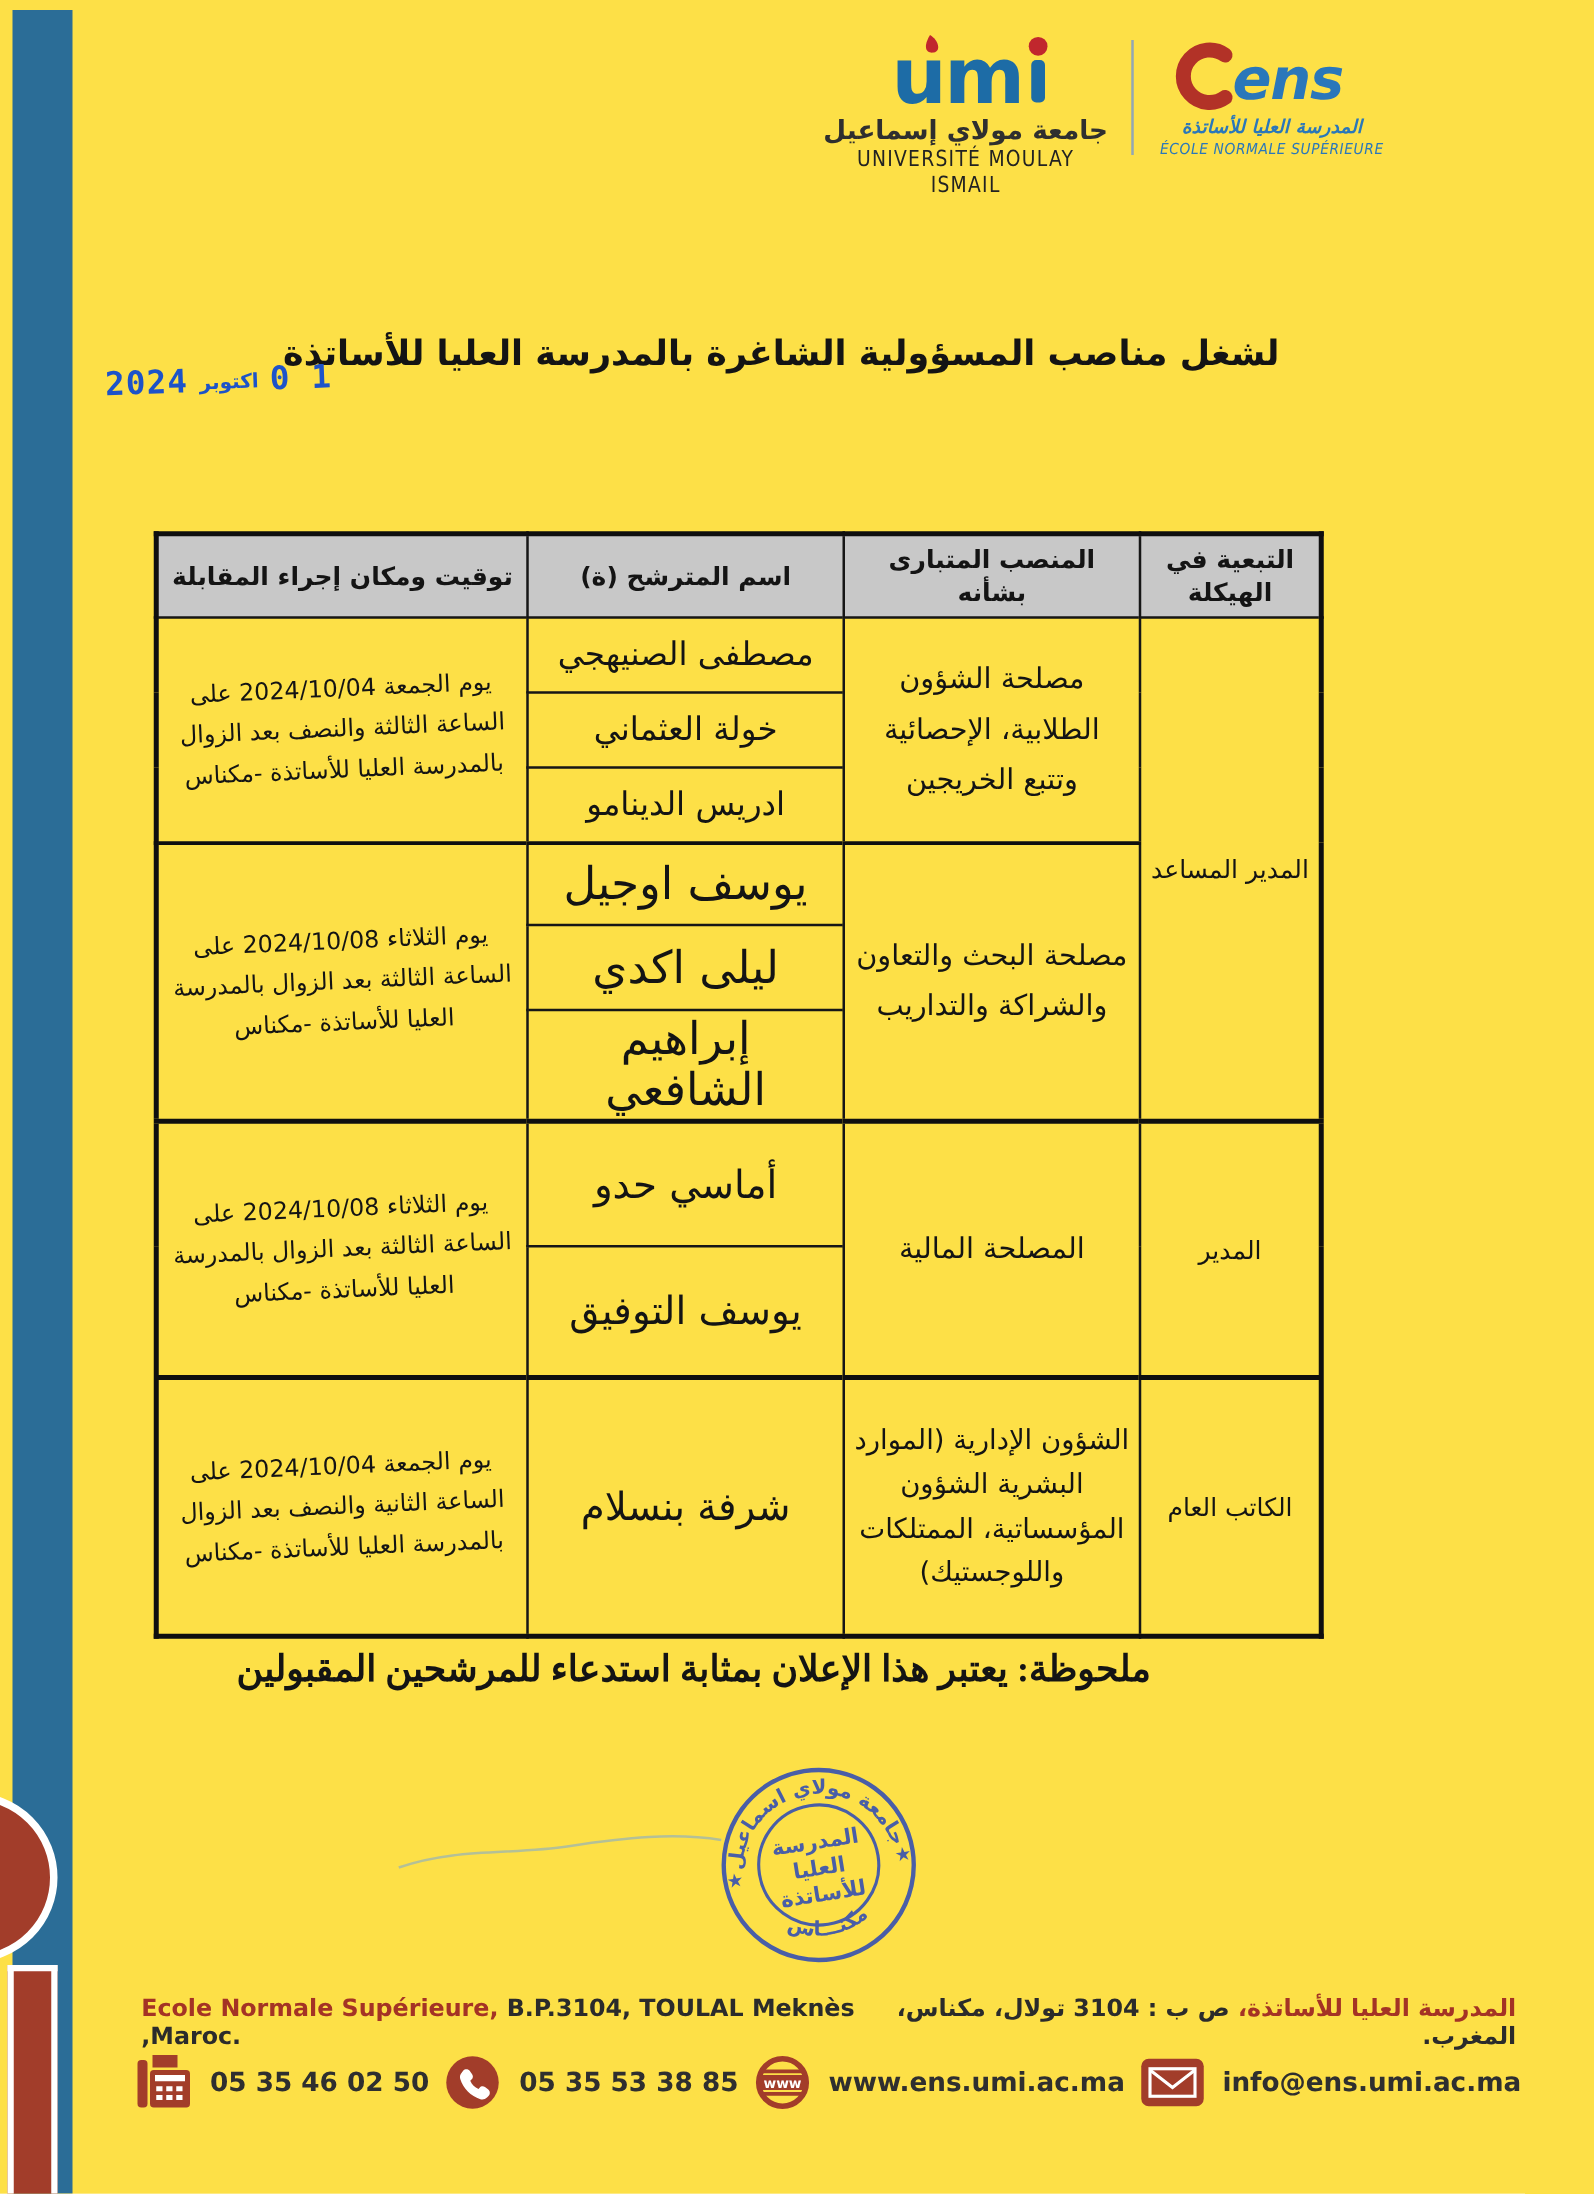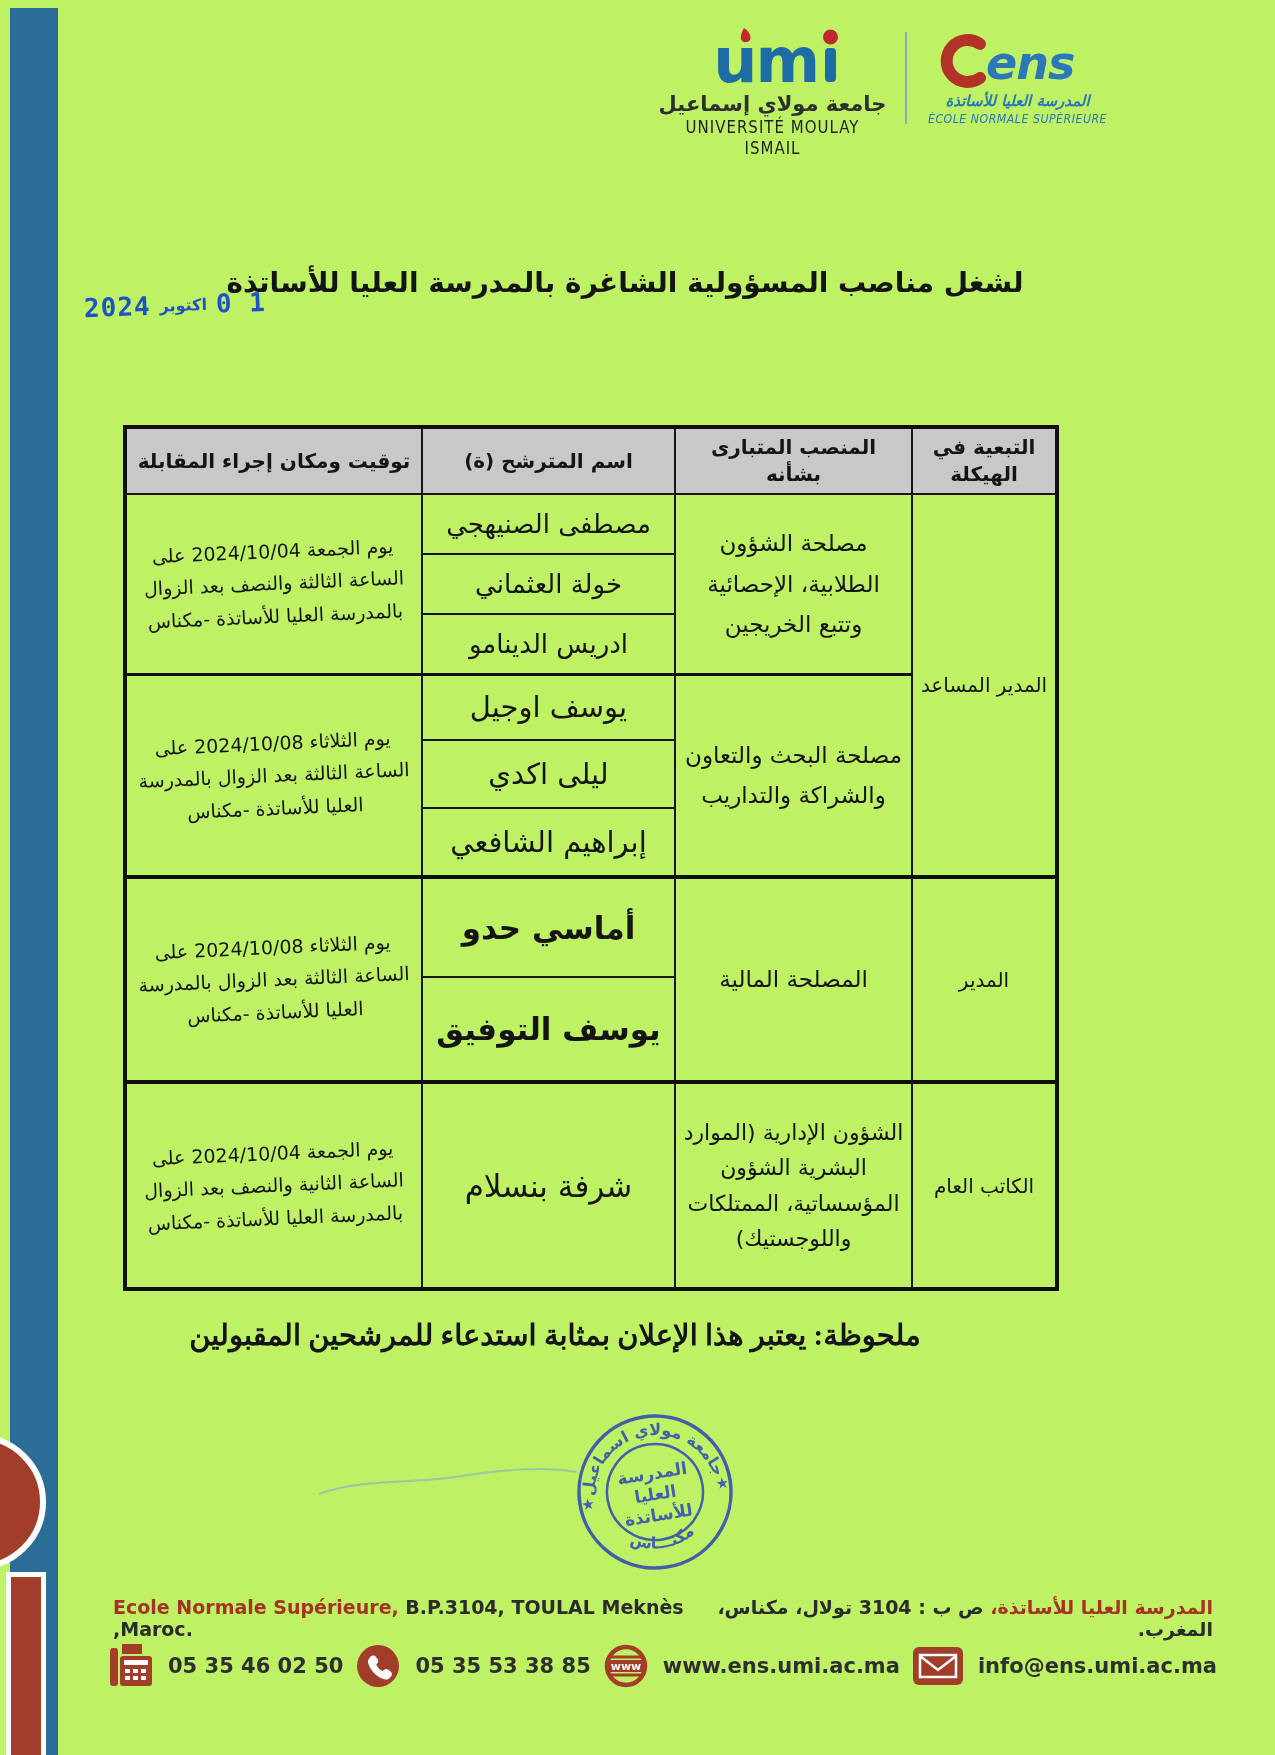--- a/index.html
+++ b/index.html
@@ -1,18 +1,18 @@
 <!DOCTYPE html>
 <html lang="ar"><head>
 <meta charset="utf-8">
 <style>
   html,body{margin:0;padding:0;}
   .page{
     position:relative; width:1275px; height:1755px; overflow:hidden;
-    background:#bef264; font-family:"DejaVu Sans", sans-serif; color:#141414;
+    background:#fde047; font-family:"DejaVu Sans", sans-serif; color:#141414;
   }
   
   .blue-bar{position:absolute; left:10px; top:8px; bottom:0; width:48px; background:#2b6d97; z-index:1;}
   .deco-circle{position:absolute; left:-90px; top:1434px; width:124px; height:124px; border-radius:50%;
     background:#a23d2a; border:6px solid #fff; z-index:2;}
   .deco-bar{position:absolute; left:6px; top:1572px; bottom:-6px; width:30px;
     background:#a23d2a; border:5px solid #fff; border-bottom:none; z-index:2;}
   
   .umi-block{position:absolute; left:655px; top:26px; width:235px; text-align:center;}
   .umi-ar{font-size:21px; font-weight:bold; color:#2f2f2f; margin-top:-4px;}
@@ -35,22 +35,22 @@
     direction:rtl; table-layout:fixed; z-index:2;}
   table.cand th, table.cand td{border:2px solid #161616; text-align:center; vertical-align:middle; padding:2px 6px;}
   table.cand{border:4px solid #0f0f0f;}
   th{background:#c8c8c8; font-size:20px; font-weight:bold; line-height:1.35;}
   thead tr{height:67px;}
   thead th{border-bottom:3px solid #0f0f0f;}
   td.hier{font-size:20px; white-space:nowrap;}
   td.pos{font-size:23px; line-height:1.75;}
   td.pos.small{font-size:22px; line-height:1.6;}
   td.name{font-size:26px;}
-  td.name.g2{font-size:29px;margin-left:20px;}
-  td.name.g3{font-size:31px;font-weight:bold;}
+  td.name.g2{font-size:36px;margin-left:20px;}
+  td.name.g3{font-size:31px;}
   td.name.g4{font-size:31px;}
   td.sched{padding:2px 10px;}
   .schedtxt{transform:rotate(-2.5deg); font-size:19px; line-height:1.7;}
   tr.sep3 > td{border-top:3px solid #0f0f0f;}
   tr.sep4 > td{border-top:4px solid #0f0f0f;}
   
   .note{position:absolute; left:60px; top:1318px; width:990px; text-align:center;
     font-size:29px; font-weight:bold;font-family:Liberation Serif, serif;}
   
   .stamp{position:absolute; left:565px; top:1402px; width:180px; height:180px;

